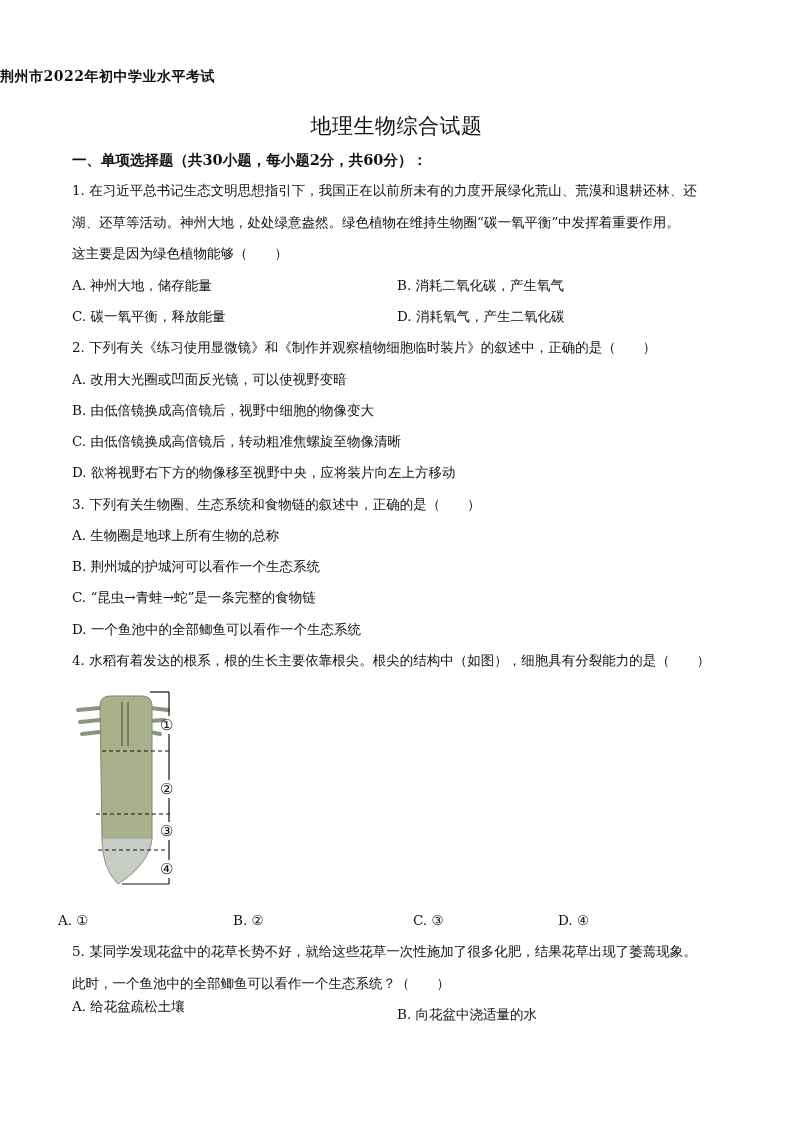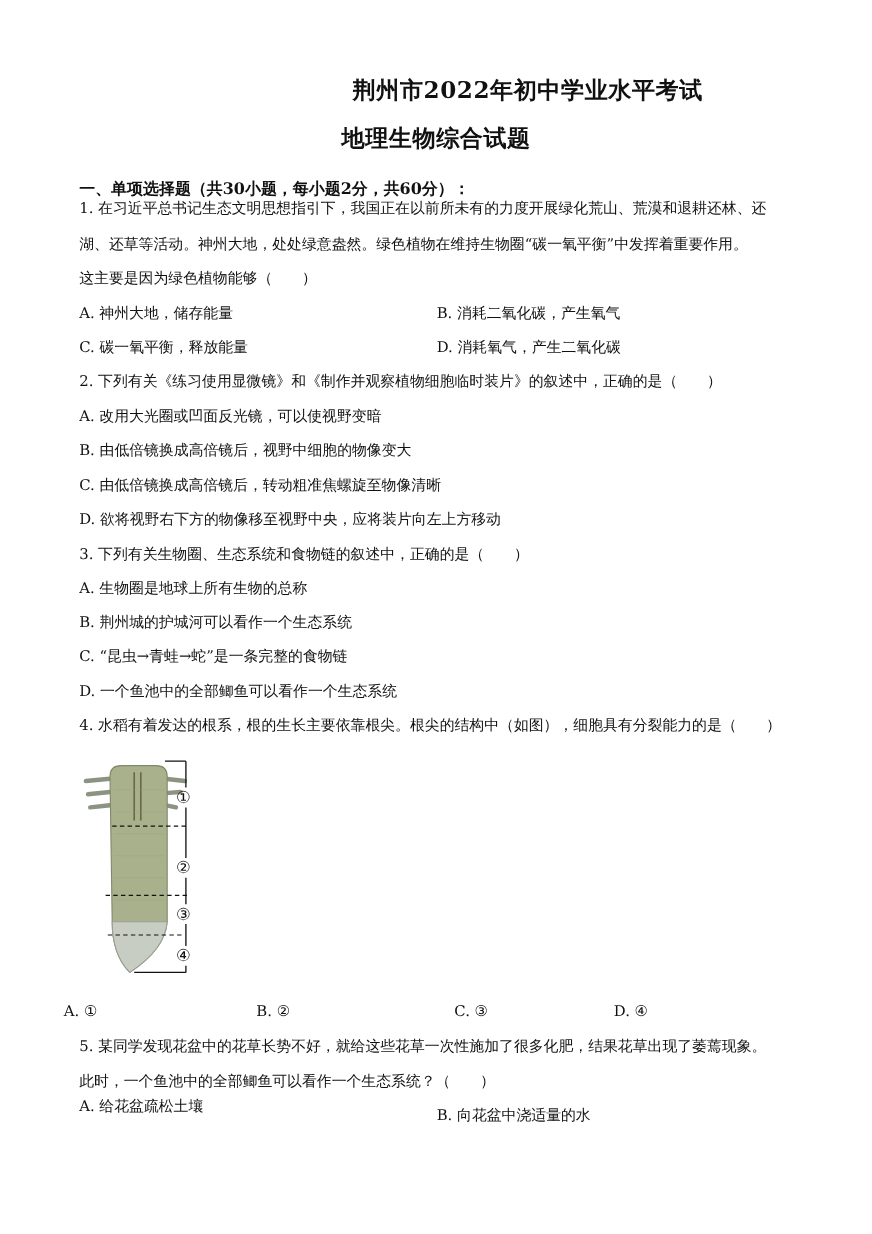--- a/index.html
+++ b/index.html
@@ -1,22 +1,22 @@
 <!DOCTYPE html>
 <html><head>
 <meta charset="utf-8">
 <style>
   html, body { margin: 0; padding: 0; background: #ffffff; }
   body { width: 793px; height: 1122px; position: relative; overflow: hidden;
          font-family: "DejaVu Serif", "Liberation Serif", serif; color: #111; }
-  .title1 { position: absolute; top: 68px; left: 0; width: 639px; text-align: right;
-            font-size: 21px; font-weight: bold; letter-spacing: 0.5px; }
+  .title1 { position: absolute; top: 68px; left: 0; width: 639px; text-align: left;
+            font-size: 14px; font-weight: bold; letter-spacing: 0.5px; }
   .title2 { position: absolute; top: 112px; left: 0; width: 793px; text-align: center;
-            font-size: 21px; font-weight: bold; letter-spacing: 0.5px; }
-  .section { position: absolute; top: 162px; left: 72px; font-size: 14.5px; font-weight: bold; }
+            font-size: 21px; font-weight: normal; letter-spacing: 0.5px; }
+  .section { position: absolute; top: 151px; left: 72px; font-size: 14.5px; font-weight: bold; }
   .line { position: absolute; left: 72px; font-size: 13.5px; white-space: nowrap; line-height: 20px; }
   .col2 { left: 397px; }
   .opt4 { position: absolute; font-size: 13.5px; white-space: nowrap; line-height: 20px; }
   .figure { position: absolute; left: 72px; top: 688px; width: 120px; height: 200px; }
 </style>
 </head>
 <body>
 
 <div>
   <div class="title1">荆州市2022年初中学业水平考试</div>

